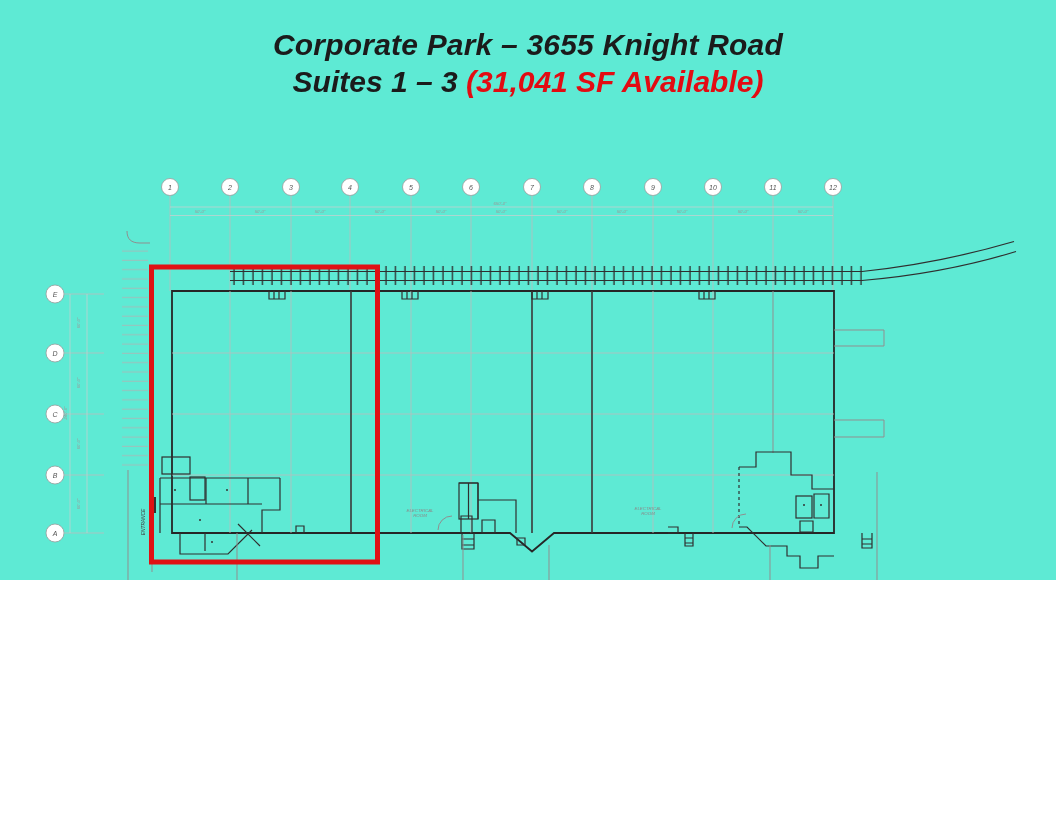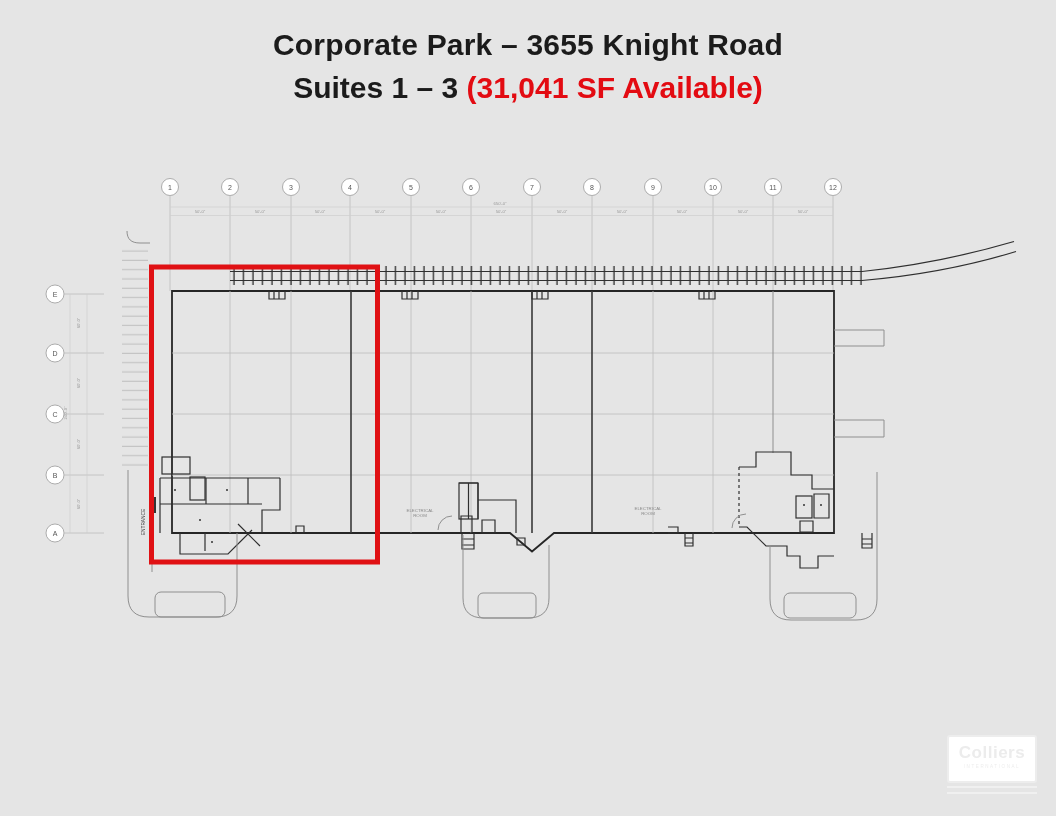--- a/index.html
+++ b/index.html
@@ -1,20 +1,20 @@
 <!DOCTYPE html>
 <html><head>
 <meta charset="utf-8">
 <style>
   html,body{margin:0;padding:0;background:#ffffff;}
-  .canvas{position:relative;width:1056px;height:816px;background:#e5e5e5;overflow:hidden;
-          font-family:"Liberation Sans", sans-serif;}
+  .canvas{position:relative;width:1056px;height:580px;background:#5eead4;overflow:hidden;
+          font-family:"Liberation Sans", sans-serif;font-style:italic;}
   .titleblock{position:absolute;top:28px;left:0;width:100%;text-align:center;color:#1b1b1b;}
   .titleblock .t1{font-size:30px;font-weight:600;letter-spacing:0.2px;}
-  .titleblock .t2{font-size:30px;font-weight:600;margin-top:9px;}
+  .titleblock .t2{font-size:30px;font-weight:600;margin-top:3px;}
   .titleblock .red{color:#E30B12;}
   svg.plan{position:absolute;left:0;top:0;}
   svg .ln-l{stroke:#bdbdbd;stroke-width:0.8;fill:none;}
   svg .ln-xl{stroke:#cfcfcf;stroke-width:0.7;fill:none;}
   svg .ln-m{stroke:#8f8f8f;stroke-width:1;fill:none;}
   svg .ln-d{stroke:#2f2f2f;stroke-width:1.2;fill:none;}
   svg .wall{stroke:#262626;stroke-width:1.8;fill:none;}
   svg .demise{stroke:#3a3a3a;stroke-width:1.6;fill:none;}
   svg .bubble{stroke:#9a9a9a;stroke-width:0.8;fill:#ffffff;}
   svg text{fill:#6f6f6f;}

